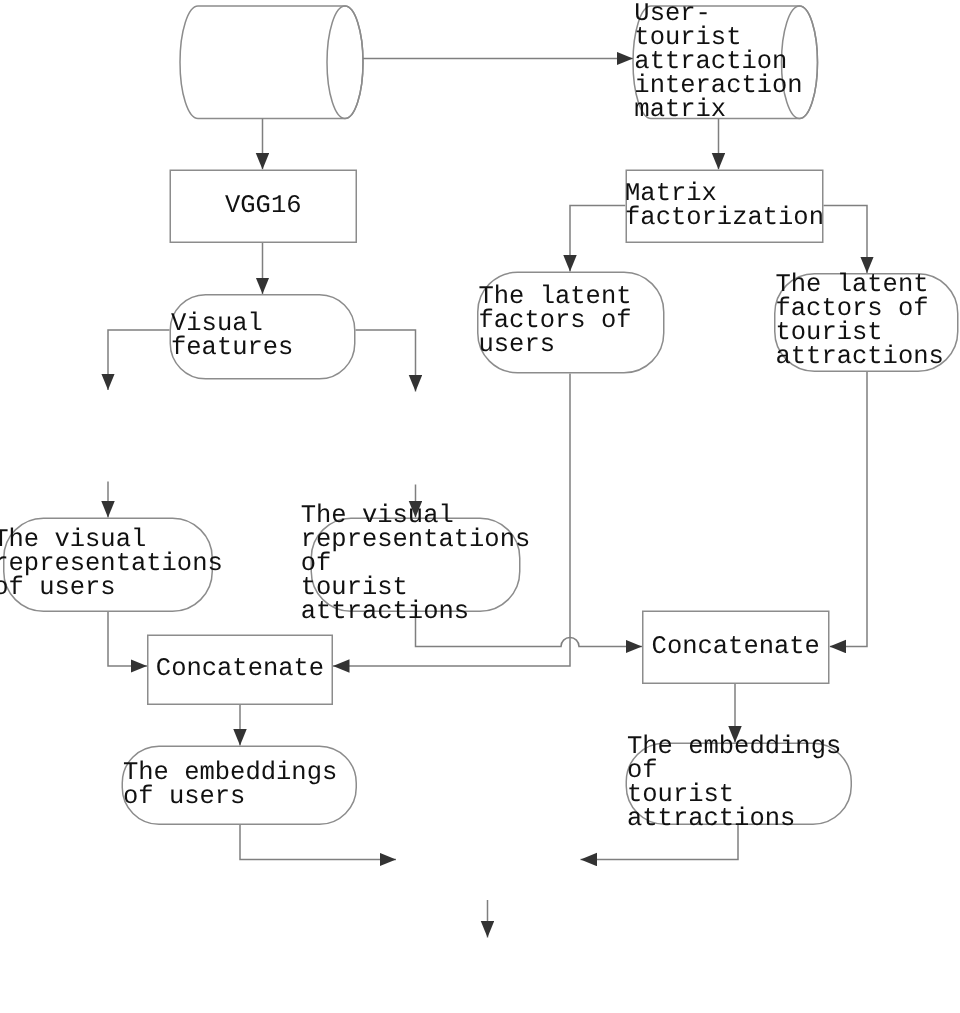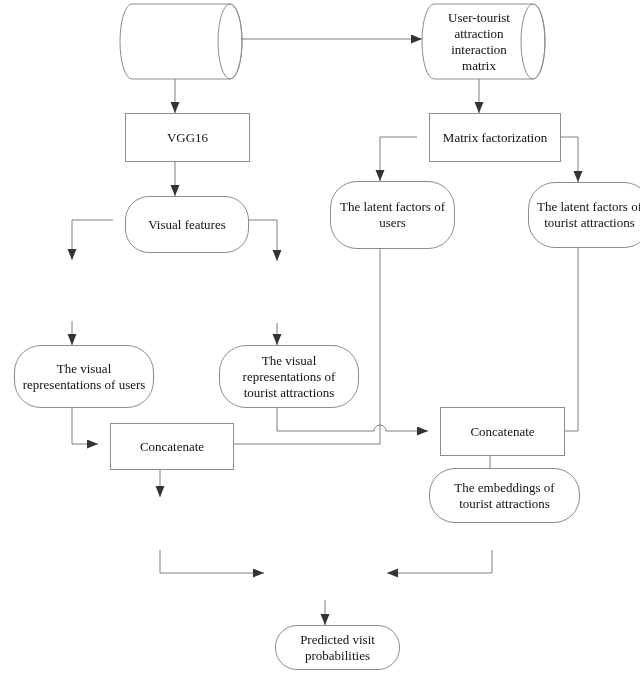--- a/index.html
+++ b/index.html
@@ -8,26 +8,26 @@
     width:640px;height:675px;
     background:#ffffff;
     font-family:"Liberation Serif", serif;
     color:#111111;
     overflow:hidden;
   }
   .layer{position:absolute;left:0;top:0;width:640px;height:675px;}
   .node{
     position:absolute;
     display:flex;align-items:center;justify-content:center;
-    text-align:center;
-    font-size:13px;line-height:16px;
+    font-size:17px;line-height:16px;
     white-space:pre-line;
     box-sizing:border-box;
+    font-family:Liberation Mono, monospace;
   }
-  .box{background:#ffffff;border:1px solid #8c8c8c;margin-left:12px;}
+  .box{background:#ffffff;border:1px solid #8c8c8c;}
   .cyl-label{background:transparent;border:none;}
 </style>
 </head>
 <body>
 
 <div class="canvas">
 
   <svg class="layer" width="640" height="675" viewBox="0 0 640 675">
     <defs>
       <marker id="arw" markerUnits="userSpaceOnUse" markerWidth="12" markerHeight="10" refX="11" refY="4.5" orient="auto">
@@ -80,18 +80,17 @@
   <div class="node box" style="left:113px;top:196px;width:124px;height:57px;border-radius:24px">Visual features</div>
   <div class="node box" style="left:318px;top:181px;width:125px;height:68px;border-radius:27px">The latent factors of
 users</div>
   <div class="node box" style="left:516px;top:182px;width:123px;height:66px;border-radius:27px">The latent factors of
 tourist attractions</div>
   <div class="node box" style="left:2px;top:345px;width:140px;height:63px;border-radius:27px">The visual
 representations of users</div>
   <div class="node box" style="left:207px;top:345px;width:140px;height:63px;border-radius:27px">The visual
 representations of
 tourist attractions</div>
-  <div class="node box" style="left:417px;top:468px;width:151px;height:55px;border-radius:26px">The embeddings of
+  <div class="node box" style="left:81px;top:497px;width:157px;height:53px;border-radius:25px">The embeddings of users</div>
+  <div class="node box" style="left:417px;top:495px;width:151px;height:55px;border-radius:26px">The embeddings of
 tourist attractions</div>
-  <div class="node box" style="left:263px;top:625px;width:125px;height:45px;border-radius:22px">Predicted visit
-probabilities</div>
 
 </div>
 
 </body></html>

